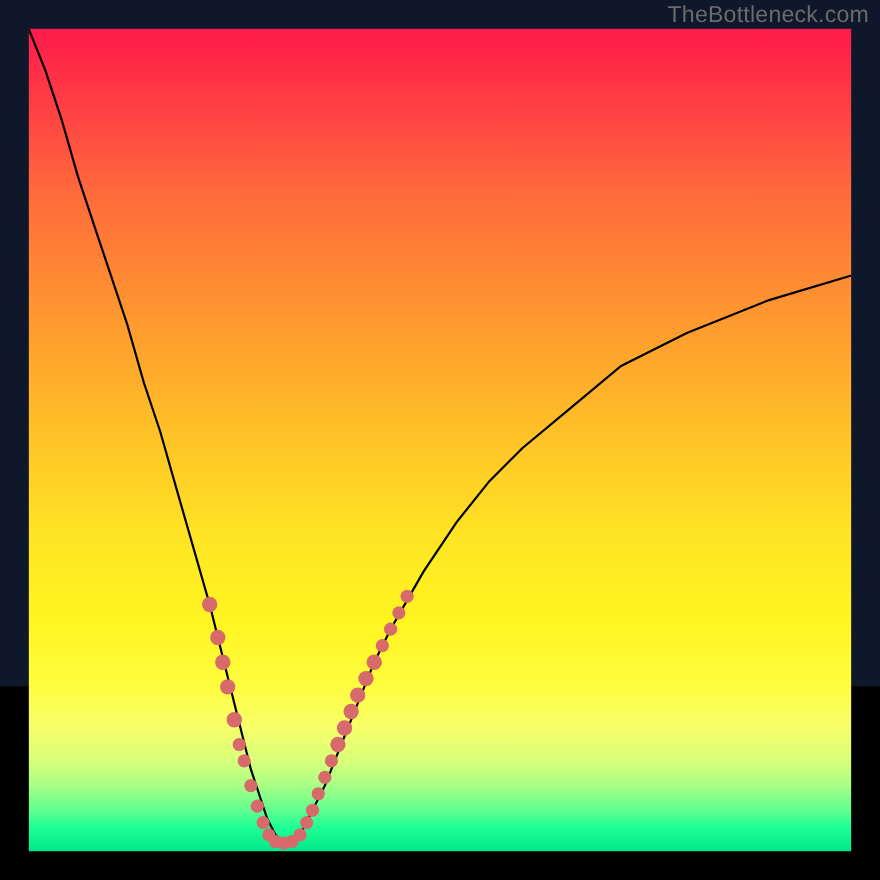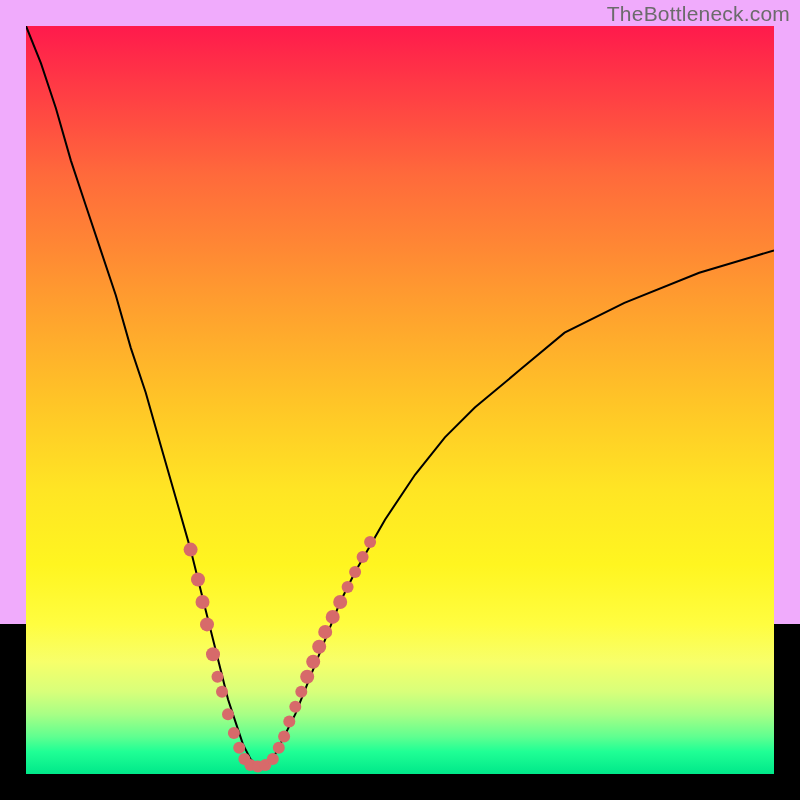--- a/index.html
+++ b/index.html
@@ -8,21 +8,21 @@
     width: 800px;
     height: 800px;
     overflow: hidden;
     background: #000;
     font-family: Arial, Helvetica, sans-serif;
   }
   .frame {
     position: absolute;
     top: 0; left: 0;
     width: 800px; height: 624px;
-    background: #f0abfc;
+    background: #0f172a;
   }
   .plot {
     position: absolute;
     top: 26px;
     left: 26px;
     width: 748px;
     height: 748px;
     overflow: hidden;
   }
   .gradient {

